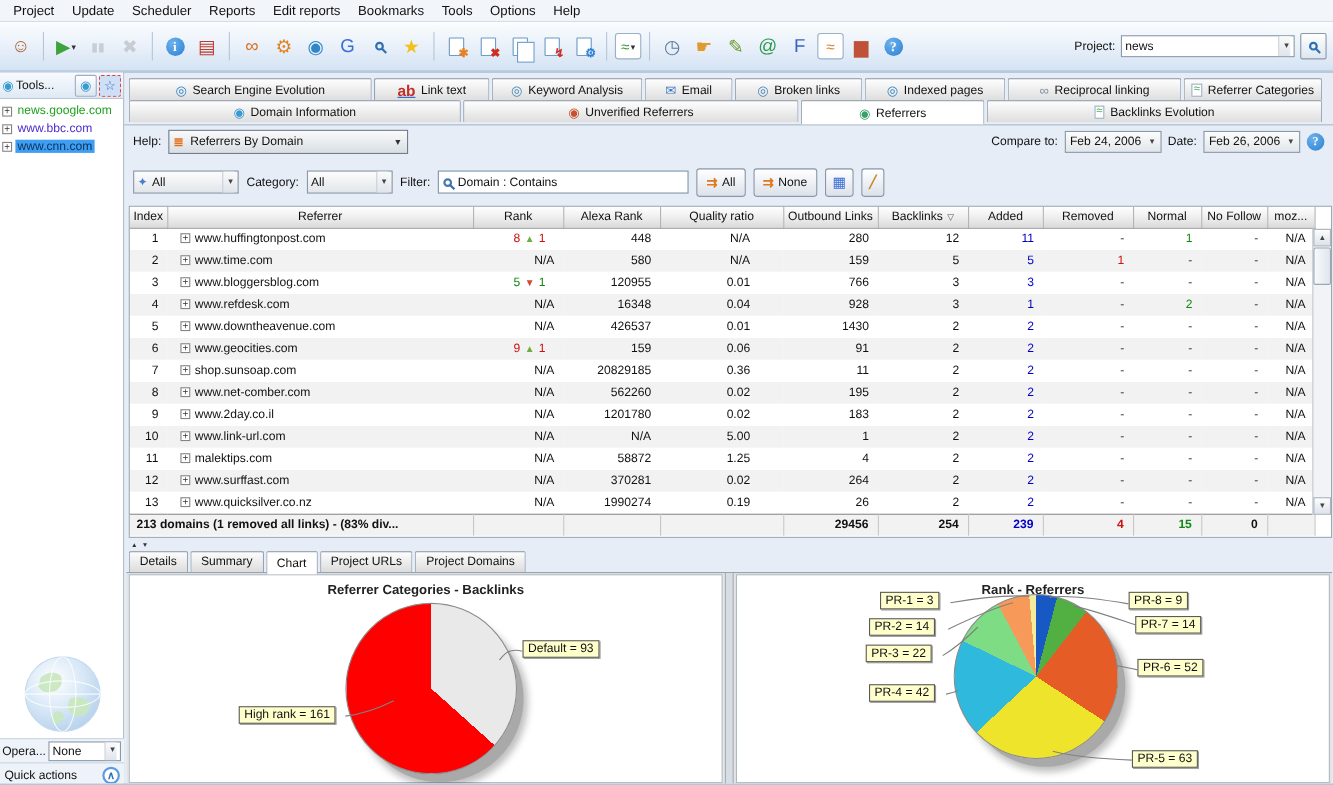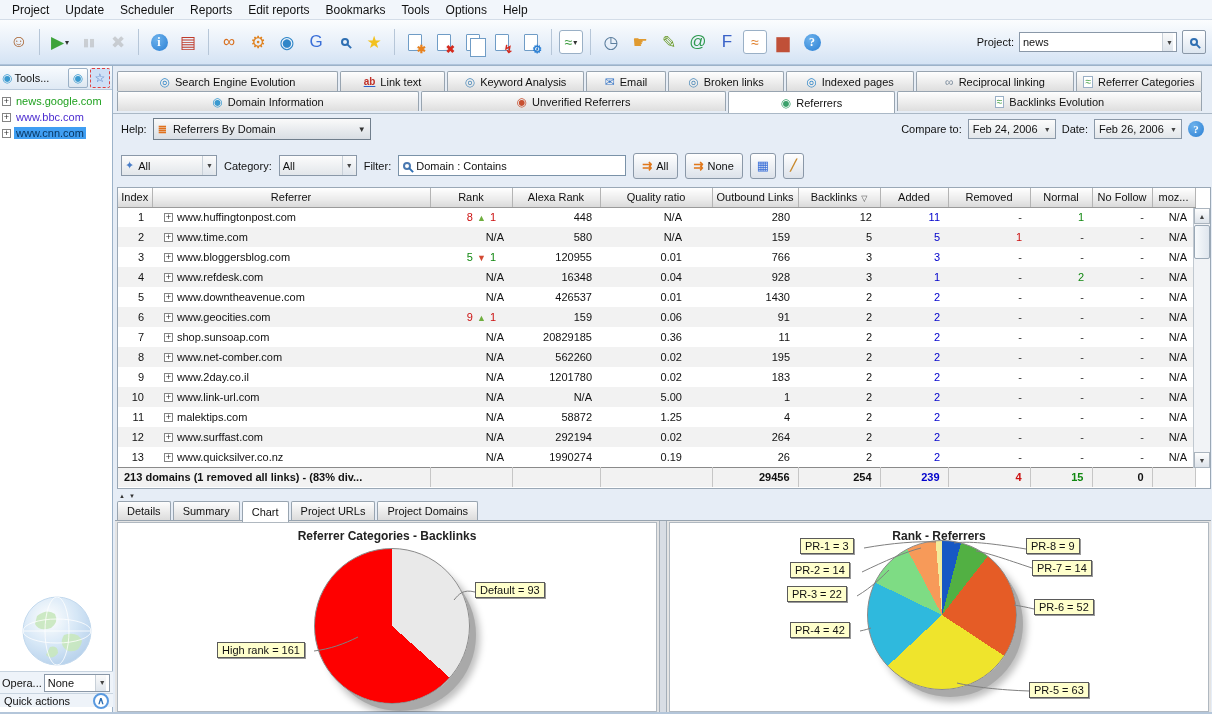--- a/index.html
+++ b/index.html
@@ -37,33 +37,33 @@
   .sb-btn{width:20px;height:20px;border:1px solid #9ab0c6;border-radius:2px;background:linear-gradient(#fff,#dce6f0);display:flex;align-items:center;justify-content:center;font-size:12px;margin-left:auto;}
   .sb-btn + .sb-btn{margin-left:0;}
   .sb-btn.sel{background:#cfe0f6;border:1px dashed #e04040;}
   .tree{padding:3px 2px;}
   .trow{display:flex;align-items:center;height:16px;gap:3px;white-space:nowrap;}
   .exp{width:9px;height:9px;border:1px solid #848484;background:#fff;font-size:9px;line-height:7px;text-align:center;color:#333;flex:0 0 auto;}
   .tlabel{padding:0 2px;}
   .trow.sel .tlabel{background:#3f9ef2;color:#06335e;}
   .globe-art{position:absolute;left:12px;top:525px;width:90px;height:80px;opacity:.85;}
   .opera-row{position:absolute;left:0;top:605px;width:113px;height:22px;display:flex;align-items:center;padding:0 2px;gap:2px;border-top:1px solid #c8d4e0;background:#eef3f9;}
-  .qa-row{position:absolute;left:0;top:627px;width:113px;height:14px;display:flex;align-items:center;padding:0 4px;background:#eef3f9;border-top:1px solid #c8d4e0;}
+  .qa-row{position:absolute;left:0;top:627px;width:113px;height:22px;display:flex;align-items:center;padding:0 4px;background:#eef3f9;border-top:1px solid #c8d4e0;}
   .qa-btn{margin-left:auto;width:16px;height:16px;border-radius:50%;border:2px solid #5a9ae0;color:#2f6fb2;display:flex;align-items:center;justify-content:center;font-size:10px;font-weight:bold;background:#fff;}
 
   
   .main{position:absolute;left:113px;top:65px;width:1099px;height:649px;background:#e6edf6;border-top:1px solid #9cb2c8;}
   .tabrow{position:absolute;left:4px;display:flex;gap:2px;height:20px;}
   .tabrow.r1{top:5px;}
   .tabrow.r2{top:25px;}
   .tab{height:20px;border:1px solid #98a4b0;border-bottom:none;border-radius:2px 2px 0 0;background:linear-gradient(#fefefe,#dedede);display:flex;align-items:center;justify-content:center;gap:5px;}
   .tab.active{background:#fff;height:22px;position:relative;z-index:2;}
   .ticon{font-size:12px;line-height:1;}
   .ticon.box{border:1px solid #9ab0c6;background:#fff;font-size:10px;padding:0 1px;}
-  .ticon.u{font-size:10px;font-weight:bold;text-decoration:underline;text-decoration-color:#2a60c8;}
+  .ticon.u{font-size:14px;font-weight:bold;text-decoration:underline;text-decoration-color:#2a60c8;}
 
   .viewrow{position:absolute;left:0;top:47px;width:1099px;height:31px;display:flex;align-items:center;padding:0 8px;gap:6px;border-top:1px solid #aab8c6;}
   .viewcombo{width:218px;height:22px;border:1px solid #707e8c;background:linear-gradient(#fafafa,#d9dee4);display:flex;align-items:center;gap:6px;padding:0 4px;}
   .viewcombo .dd{margin-left:auto;font-size:8px;color:#333;}
   .treeglyph{color:#e0701c;font-size:11px;font-weight:bold;}
   .datecombo{width:88px;height:20px;border:1px solid #8a98a8;background:linear-gradient(#fcfcfc,#e2e6ea);display:flex;align-items:center;padding:0 4px;}
   .datecombo .dd{margin-left:auto;font-size:7px;color:#444;}
   .helpcirc{width:16px;height:16px;border-radius:50%;background:radial-gradient(circle at 35% 30%,#6db2ec,#2a7fd4);color:#fff;font-weight:bold;display:flex;align-items:center;justify-content:center;font-size:11px;font-family:"Liberation Serif",serif;}
 
   .filterrow{position:absolute;left:0;top:78px;width:1099px;height:43px;display:flex;align-items:center;padding:0 8px;gap:7px;}
@@ -586,21 +586,21 @@
               <td class="num" style="color: rgb(0, 0, 204);">2</td>
               <td class="num" style="color: rgb(51, 51, 51);">-</td>
               <td class="num" style="color: rgb(51, 51, 51);">-</td>
               <td class="num" style="color: rgb(51, 51, 51);">-</td>
               <td class="num">N/A</td>
             </tr>
             <tr>
               <td class="num">12</td>
               <td class="ref"><span class="exp2">+</span><span>www.surffast.com</span></td>
               <td class="num">N/A</td>
-              <td class="num">292194</td>
+              <td class="num">370281</td>
               <td class="num qpad">0.02</td>
               <td class="num">264</td>
               <td class="num">2</td>
               <td class="num" style="color: rgb(0, 0, 204);">2</td>
               <td class="num" style="color: rgb(51, 51, 51);">-</td>
               <td class="num" style="color: rgb(51, 51, 51);">-</td>
               <td class="num" style="color: rgb(51, 51, 51);">-</td>
               <td class="num">N/A</td>
             </tr>
             <tr>

